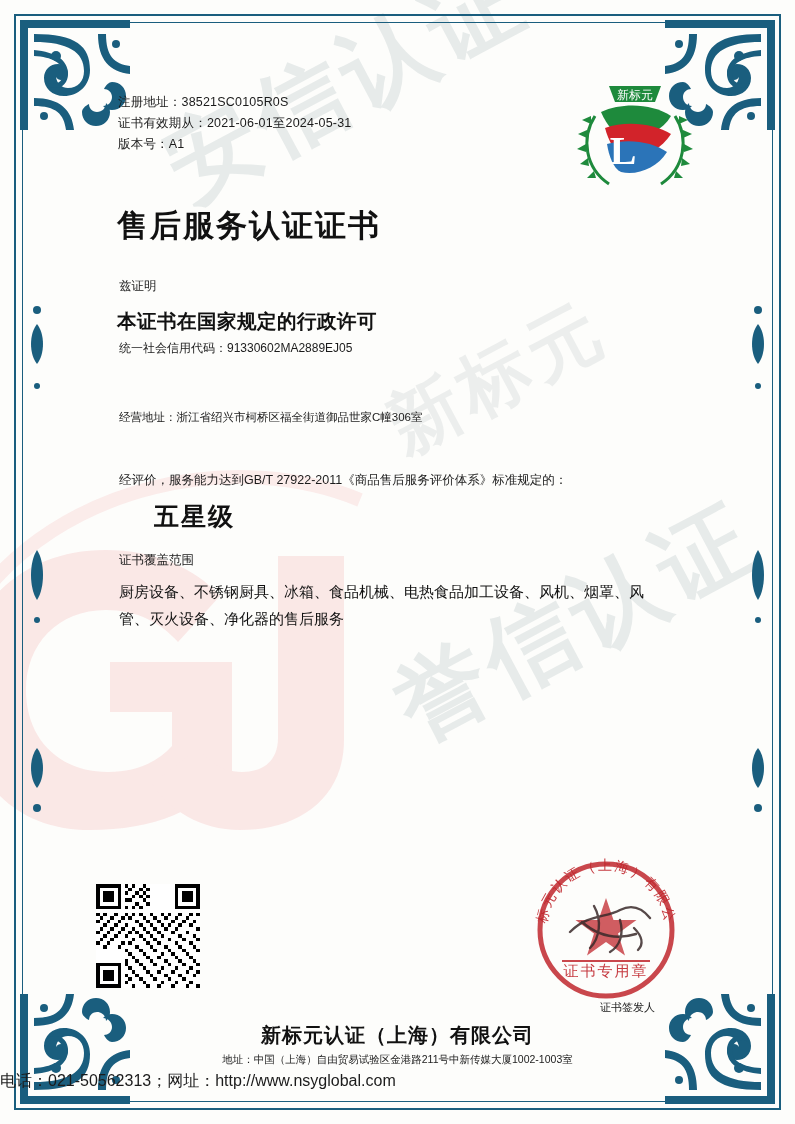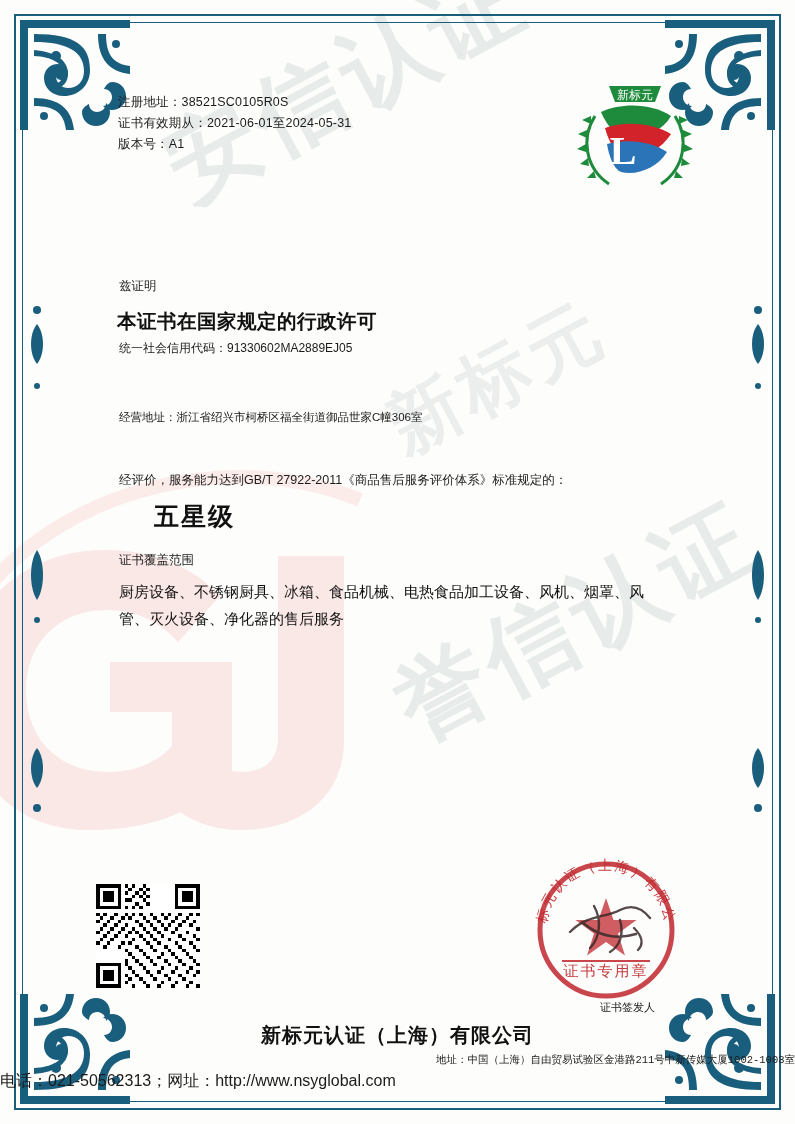--- a/index.html
+++ b/index.html
@@ -221,24 +221,23 @@
     text-align: center;
     font-size: 20px;
     font-weight: bold;
     color: #111;
     letter-spacing: 1px;
   }
   .footer-addr {
     position: absolute;
     left: 0; right: 0;
     top: 1053px;
-    text-align: right;
+    text-align: center;
     font-size: 10.5px;
     color: #1b1b1b;
-    font-family: Liberation Mono, monospace;
   }
   .footer-tel {
     position: absolute;
     left: 0; right: 0;
     top: 1071px;
     text-align: left;
     font-size: 16px;
     color: #1b1b1b;
   }
 </style>
@@ -387,20 +386,21 @@
       <path d="M38 14 H90 L84 30 H44 Z" fill="#1e8a3c"></path>
       <text x="64" y="27" font-size="12" fill="#ffffff" text-anchor="middle" font-family="Liberation Sans, sans-serif">新标元</text>
 
       <path d="M30 40 C52 30 82 32 100 44 C92 58 76 66 58 66 C46 66 36 54 30 40 Z" fill="#1e8a3c"></path>
       <path d="M34 56 C56 48 84 52 100 62 C90 78 72 86 54 84 C44 82 38 70 34 56 Z" fill="#d2232a"></path>
       <path d="M36 72 C58 66 82 70 96 80 C86 96 66 104 50 100 C42 96 38 84 36 72 Z" fill="#2b74b8"></path>
       <text x="52" y="92" font-size="40" font-weight="bold" fill="#ffffff" text-anchor="middle" font-family="Liberation Serif, serif">L</text>
     </svg>
   </div>
 
+  <div class="cert-title">售后服务认证证书</div>
   <div class="hereby">兹证明</div>
   <div class="company">本证书在国家规定的行政许可</div>
   <div class="credit-code">统一社会信用代码：91330602MA2889EJ05</div>
   <div class="addr2">经营地址：浙江省绍兴市柯桥区福全街道御品世家C幢306室</div>
   <div class="eval-line">经评价，服务能力达到GB/T 27922-2011《商品售后服务评价体系》标准规定的：</div>
   <div class="grade">五星级</div>
   <div class="scope-label">证书覆盖范围</div>
   <div class="scope-text">厨房设备、不锈钢厨具、冰箱、食品机械、电热食品加工设备、风机、烟罩、风管、灭火设备、净化器的售后服务</div>
 
   <div class="qr">

